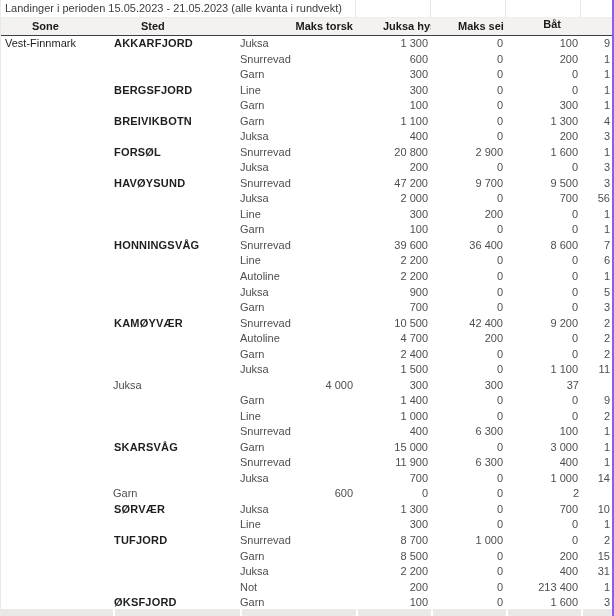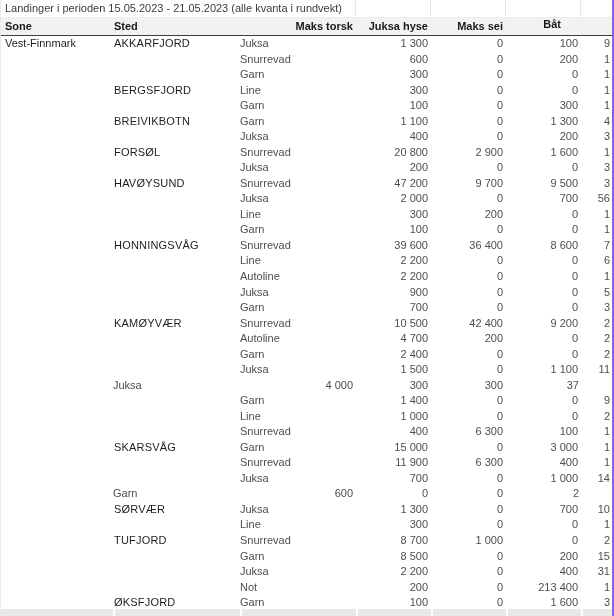--- a/index.html
+++ b/index.html
@@ -18,35 +18,35 @@
     font-size:11px;color:#3c3c3c;padding-left:4px;white-space:nowrap;
     overflow:hidden;line-height:17px;
   }
   
   .header-row{
     height:17px;display:grid;
     grid-template-columns:112px 127px 116px 75px 75px 75px 1fr;
     background:#f3f2f1;border-bottom:1px solid #3f3e3c;
     align-items:center;font-size:11px;font-weight:bold;color:#1b1a19;
   }
-  .hcell{white-space:nowrap;overflow:hidden;line-height:17px;}
+  .hcell{white-space:nowrap;overflow:hidden;line-height:17px;margin-left:27px;}
   .h-sone{padding-left:4px;}
   .h-sted{position:relative;padding-left:1px;}
   .num{text-align:right;padding-right:3px;}
   .h-bat{text-align:right;padding-right:20px;position:relative;top:-2px;}
   
   .rows{position:relative;}
   .row{
     height:15.54px;display:grid;
     grid-template-columns:112px 127px 116px 75px 75px 75px 1fr;
     align-items:center;font-size:11px;color:#4f4e4c;
   }
   .row .cell{white-space:nowrap;overflow:hidden;line-height:15.54px;}
   .c-sone{font-weight:normal;color:#1f1e1d;padding-left:4px;}
-  .c-sted{font-weight:normal;color:#1f1e1d;padding-left:1px;letter-spacing:.2px;}
+  .c-sted{font-weight:bold;color:#1f1e1d;padding-left:1px;letter-spacing:.2px;}
   .c-bat{text-align:right;padding-right:2px;}
   
   .bottom-strip{
     position:absolute;left:0;right:0;bottom:0;height:7px;display:grid;
     grid-template-columns:112px 127px 116px 75px 75px 75px 1fr;background:#fff;
   }
   .bottom-strip .scell{background:#e9e8e7;border-left:2px solid #fff;}
   .bottom-strip .scell:first-child{border-left:none;}
 </style>
 </head>

